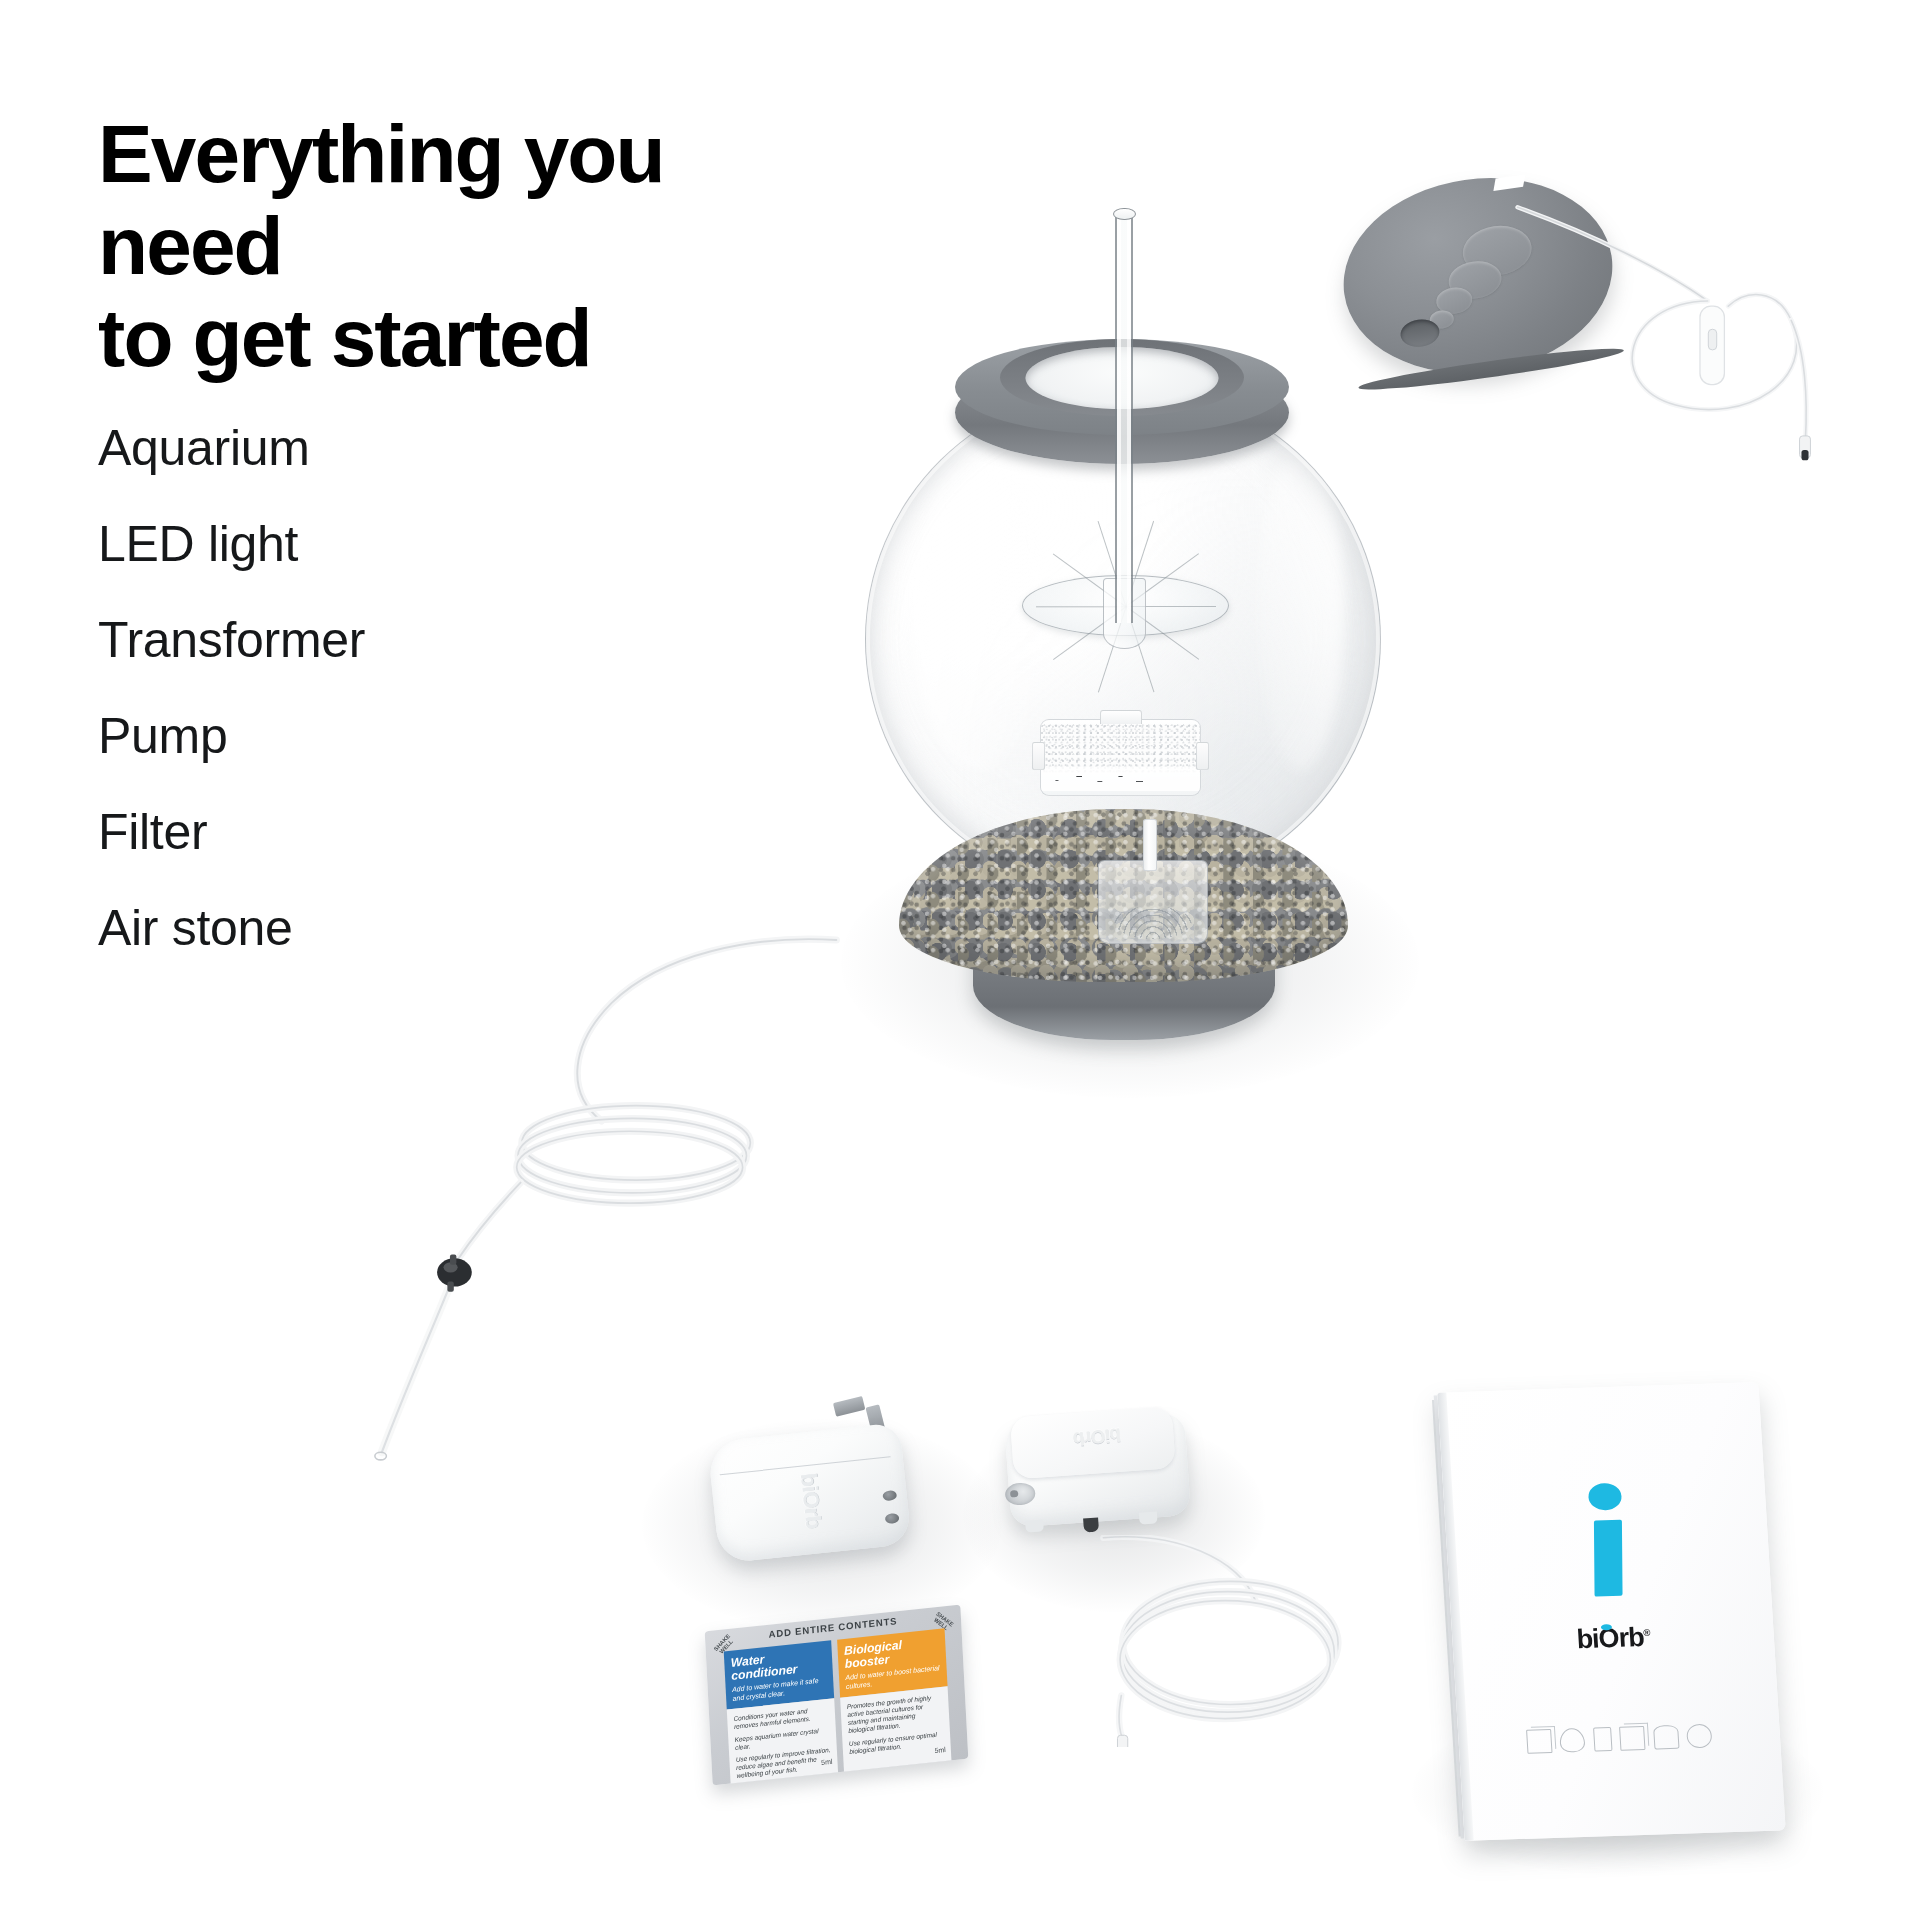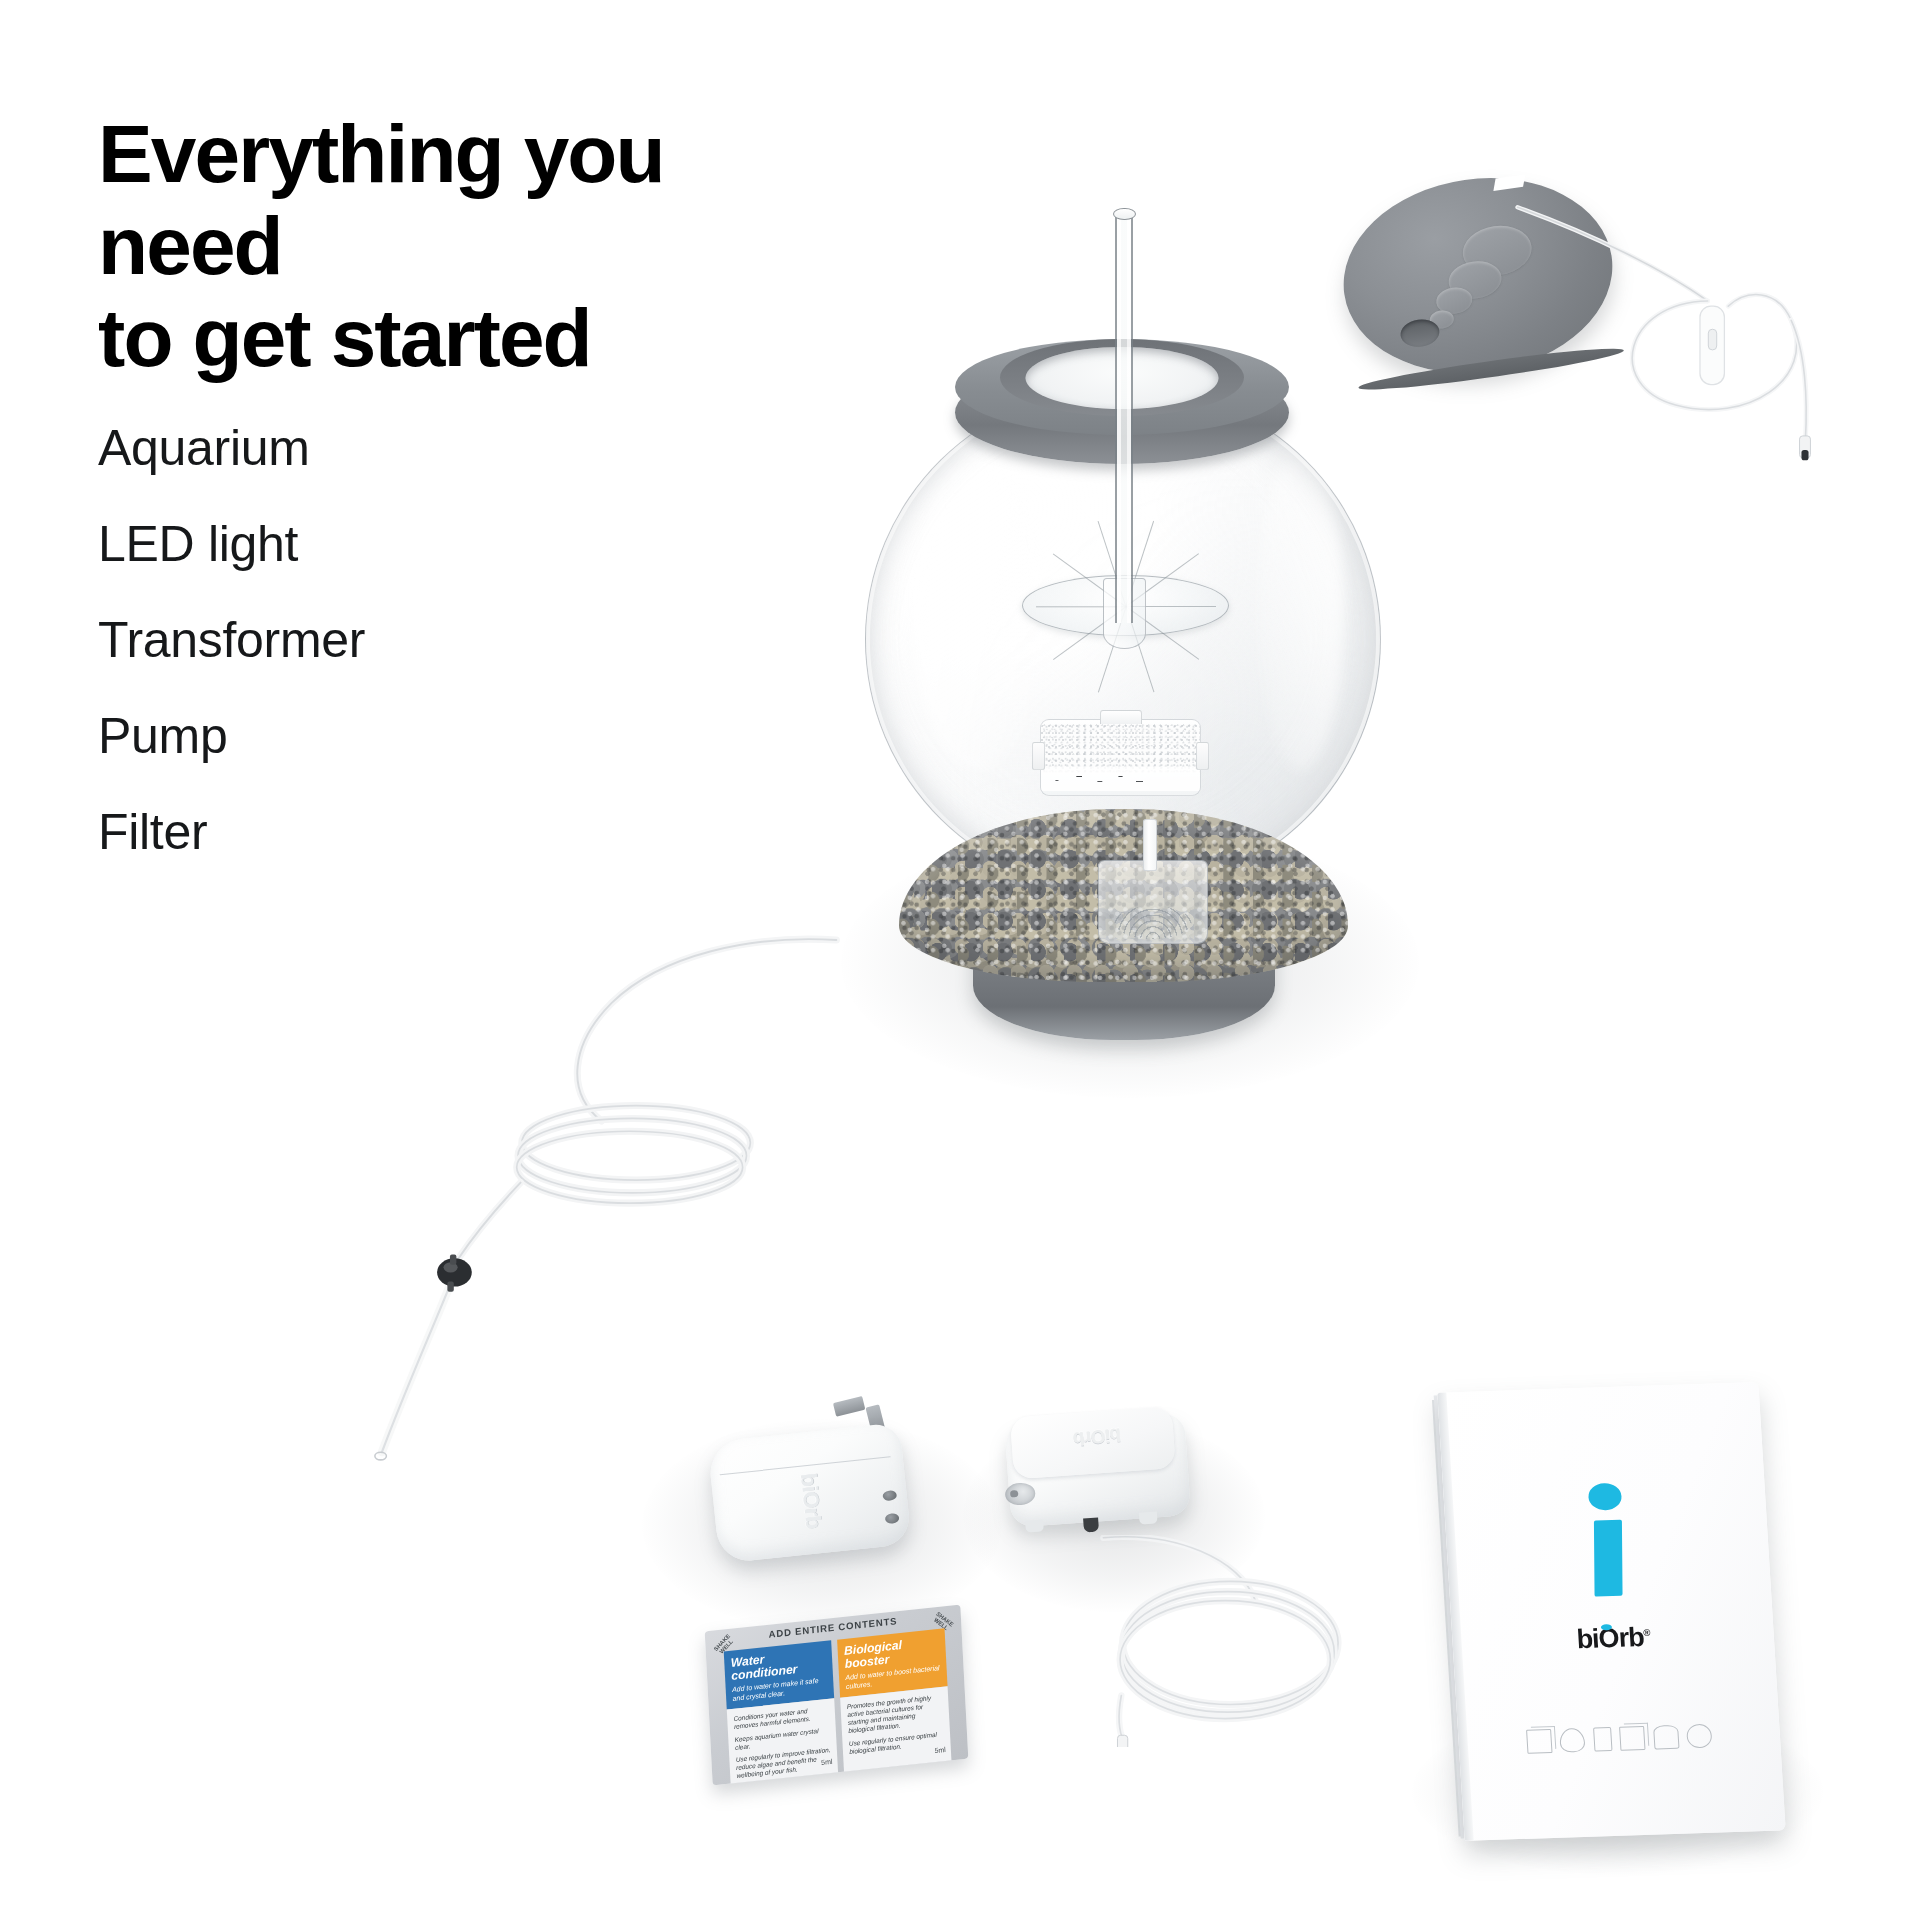--- a/index.html
+++ b/index.html
@@ -449,20 +449,21 @@
 
   <div class="headline">Everything you need
 to get started</div>
 
   <div class="checklist">
     <div class="check-item">Aquarium</div>
     <div class="check-item">LED light</div>
     <div class="check-item">Transformer</div>
     <div class="check-item">Pump</div>
     <div class="check-item">Filter</div>
+    <div class="check-item">Air stone</div>
   </div>
 
   <div class="scene">
 
     <div class="softshadow" style="left:276px;top:616px;width:578px;height:270px;"></div>
     <div class="softshadow" style="left:77px;top:1207px;width:360px;height:212px;"></div>
     <div class="softshadow" style="left:398px;top:1207px;width:302px;height:193px;"></div>
     <div class="softshadow" style="left:847px;top:1496px;width:411px;height:167px;"></div>
 
     <div class="globe">

